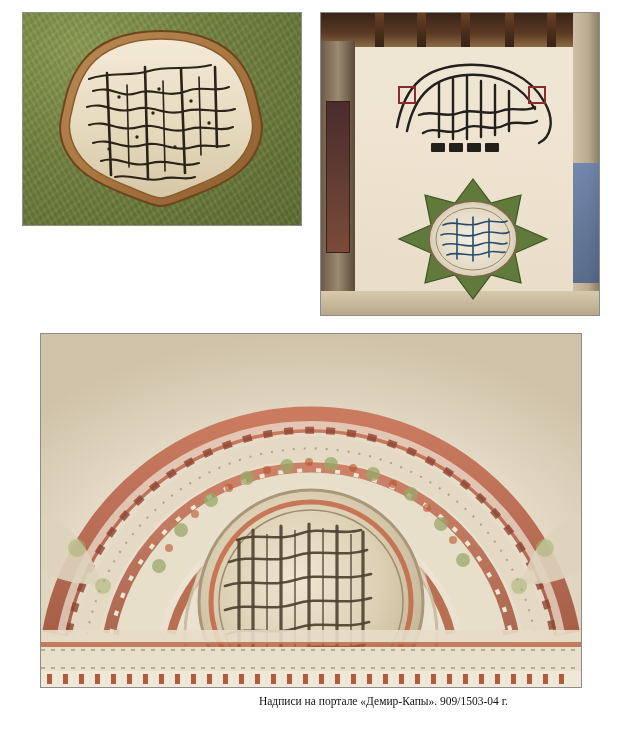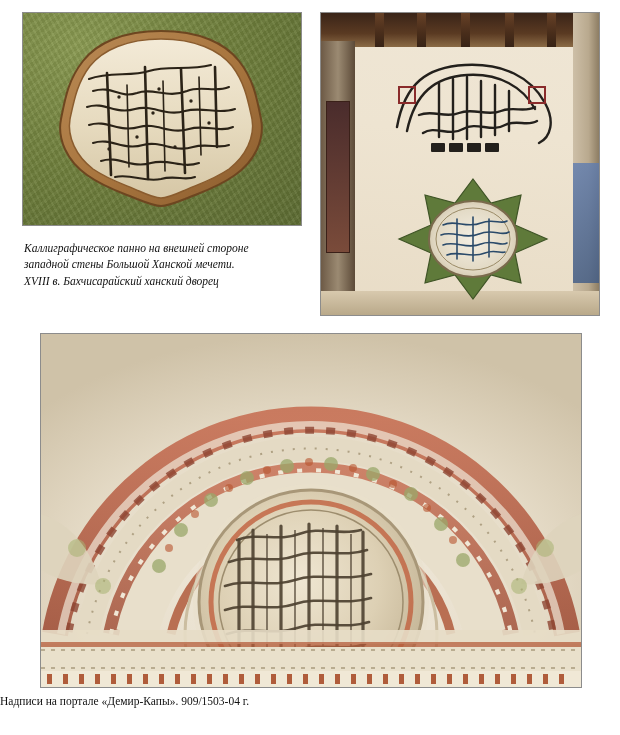--- a/index.html
+++ b/index.html
@@ -143,21 +143,21 @@
     background: radial-gradient(ellipse at 50% 58%, #efe9de 0%, #e3dac9 55%, #cfc3ae 100%);
   }
   .fig3 svg { display:block; width:100%; height:100%; position:absolute; inset:0; }
 
   
   .cap2 {
     position: absolute;
     left: 0;
     top: 693px;
     width: 508px;
-    text-align: left;
+    text-align: right;
     font-family: "Liberation Serif", serif;
     font-size: 11.5px;
     line-height: 1.45;
     color: #111;
   }
   .cap2 .l { display:block; }
 </style>
 </head>
 <body>
 
@@ -295,25 +295,20 @@
           <path d="M56 70 C68 65 80 75 94 69 C106 64 114 72 120 68"></path>
           <path d="M60 80 C72 75 84 84 98 78 C108 74 114 79 118 77"></path>
           <path d="M70 44 L70 84"></path>
             <path d="M86 42 L86 86"></path>
             <path d="M102 44 L102 82"></path>
         </g>
       </svg>
     </div>
   </div>
 
-  <div class="cap1">
-    <span>Каллиграфическое панно на внешней стороне</span><br>
-    <span>западной стены Большой Ханской мечети.</span><br>
-    <span>XVIII в. Бахчисарайский ханский дворец</span>
-  </div>
 
   <div class="fig3">
     <div class="bg"></div>
     <svg viewBox="0 0 540 353" preserveAspectRatio="none" aria-hidden="true">
       <defs>
         <radialGradient id="arcg" cx="50%" cy="70%" r="70%">
           <stop offset="0%" stop-color="#f2ece0"></stop>
           <stop offset="60%" stop-color="#e6dcc8"></stop>
           <stop offset="100%" stop-color="#cfc2a8"></stop>
         </radialGradient>

